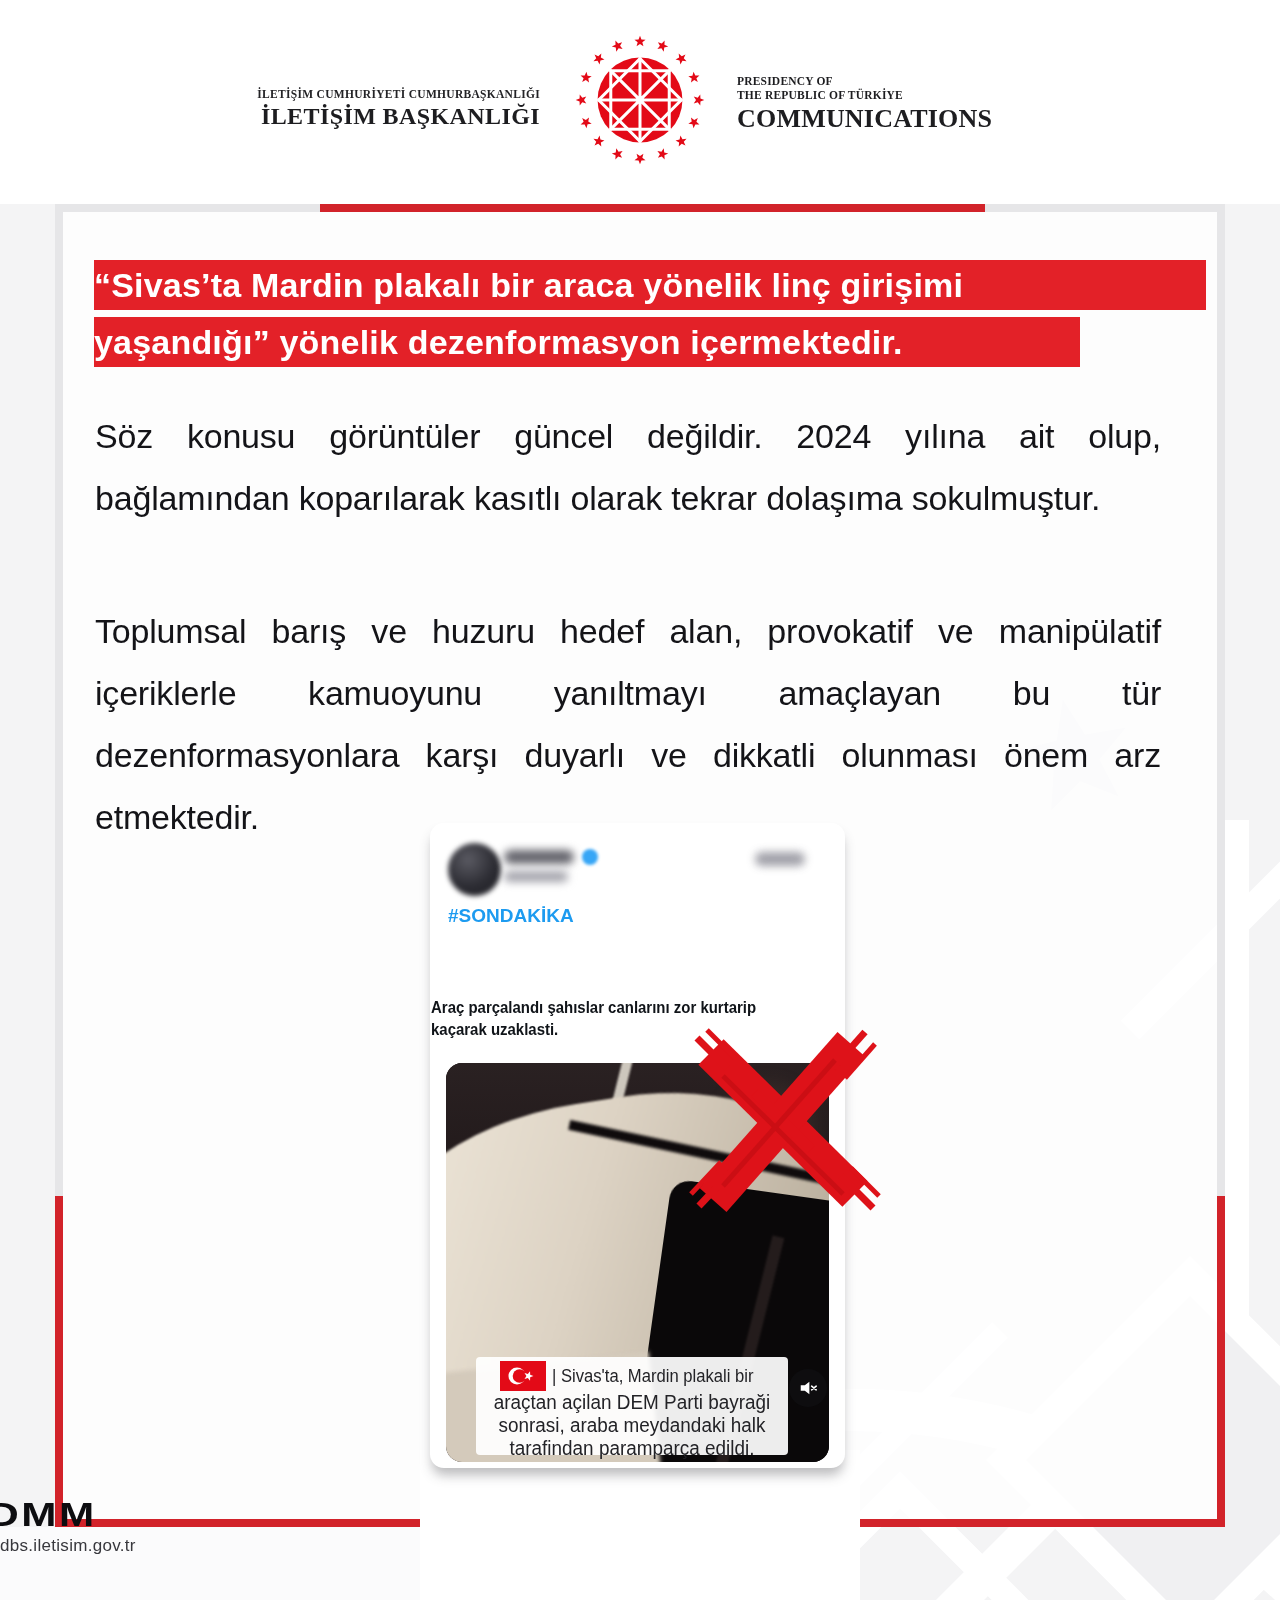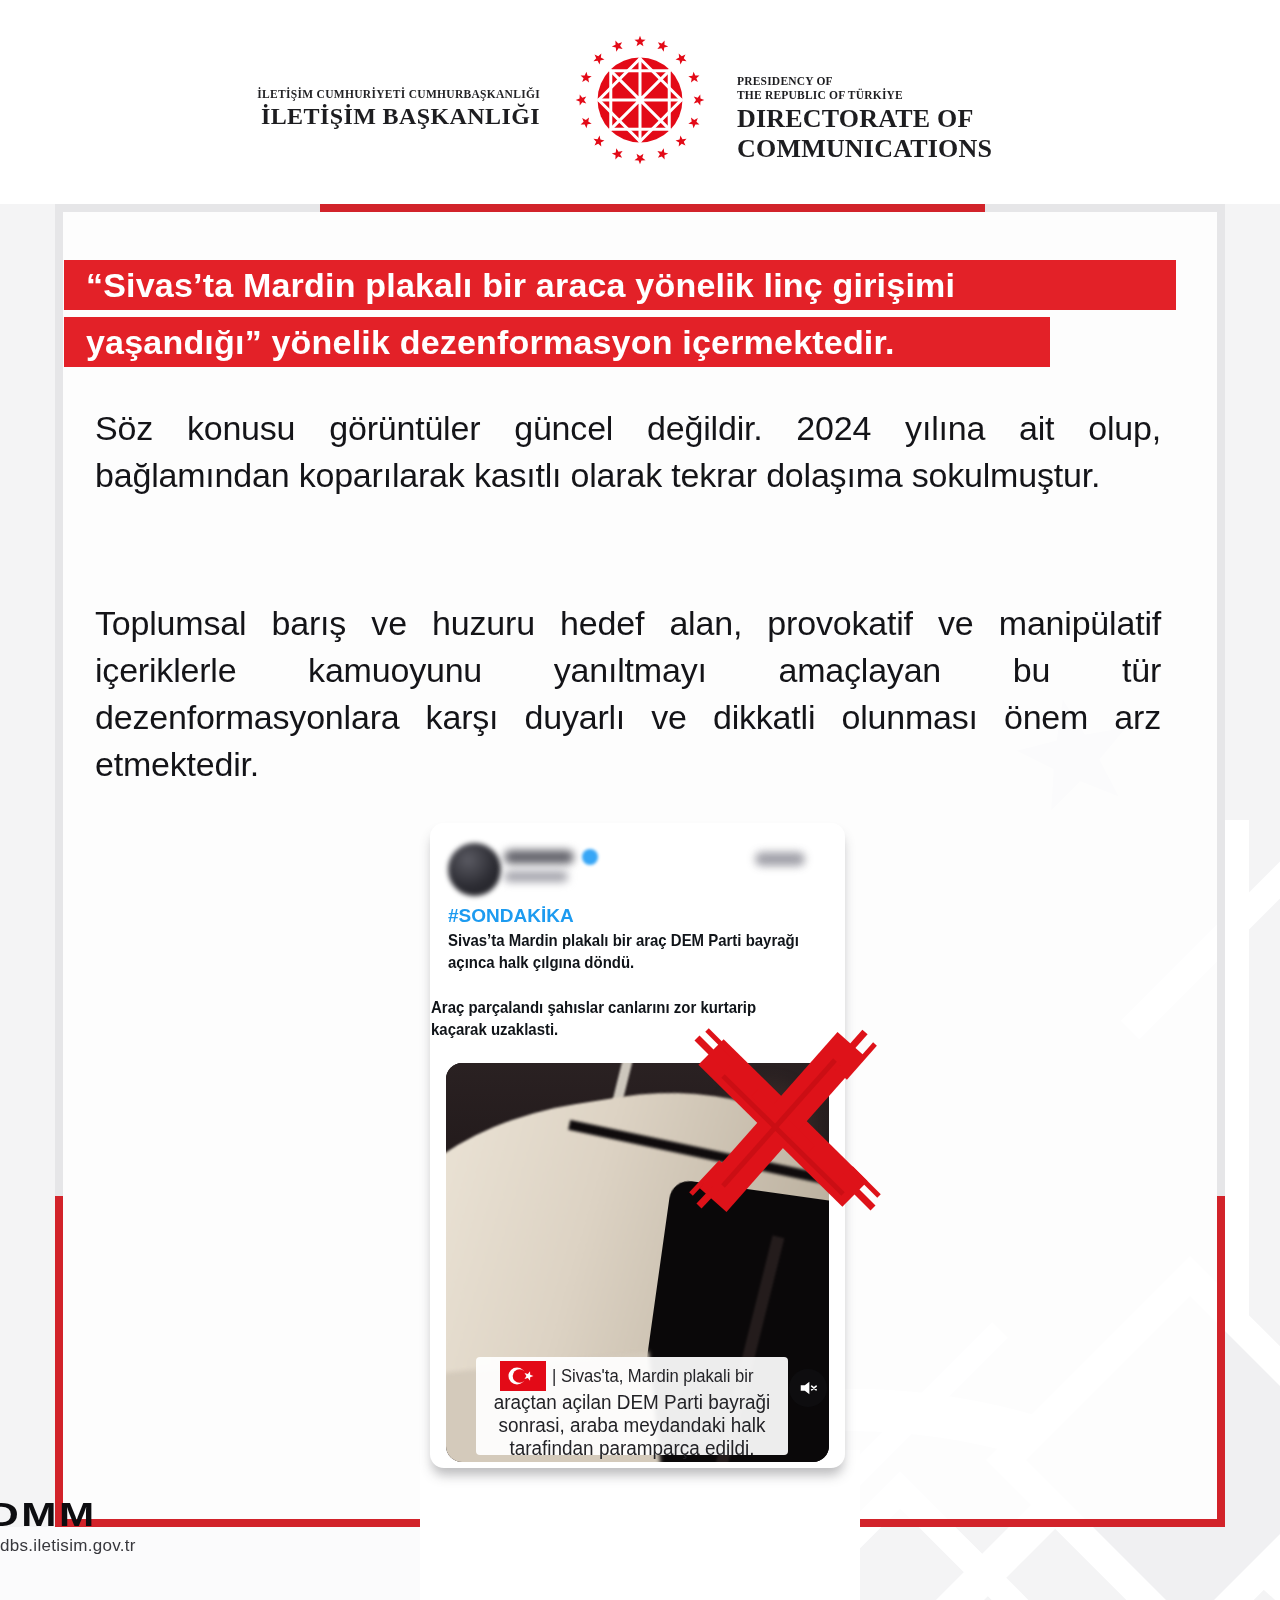--- a/index.html
+++ b/index.html
@@ -24,27 +24,27 @@
   
   .card{left:55px;top:204px;width:1170px;height:1323px;background:rgba(255,255,255,.82);z-index:1;}
   .b-top{left:0;top:0;width:1170px;height:8px;background:#e6e6e8;}
   .b-top-red{left:265px;top:0;width:665px;height:8px;background:#d2232a;}
   .b-left{left:0;top:8px;width:8px;height:984px;background:#e6e6e8;}
   .b-left-red{left:0;top:992px;width:8px;height:331px;background:#d2232a;}
   .b-right{left:1162px;top:8px;width:8px;height:984px;background:#e6e6e8;}
   .b-right-red{left:1162px;top:992px;width:8px;height:331px;background:#d2232a;}
   .b-bottom{left:0;top:1315px;width:1170px;height:8px;background:#d2232a;}
 
-  .claim-bar{left:9px;height:50px;background:#e32128;color:#ffffff;
-             font-size:34px;font-weight:800;line-height:50px;padding-left:22px;
+  .claim-bar{left:39px;height:50px;background:#e32128;color:#ffffff;
+             font-size:34px;font-weight:800;line-height:50px;
              letter-spacing:.2px;white-space:nowrap;overflow:hidden;box-sizing:border-box;}
   .claim-1{top:56px;width:1112px;}
   .claim-2{top:113px;width:986px;}
 
-  .para{left:40px;width:1066px;color:#141418;font-size:34px;line-height:47px;
+  .para{left:40px;width:1066px;color:#141418;font-size:34px;line-height:62px;
         text-align:justify;letter-spacing:-.2px;}
   .para-1{top:201px;}
   .para-2{top:396px;}
 
   
   .footer-patch{left:420px;top:1450px;width:440px;height:150px;background:#ffffff;z-index:2;}
   .footer{left:0;top:1496px;width:1280px;text-align:left;z-index:5;}
   .dmm-logo{display:inline-block;font-size:33px;font-weight:900;color:#0d0d10;
             letter-spacing:2px;transform:scaleX(1.28);transform-origin:center;}
   .dmm-url{margin-top:2px;font-size:17px;color:#38383d;letter-spacing:.3px;}
@@ -149,21 +149,20 @@
     <g stroke="#ffffff" stroke-width="3.2" fill="none">
       <rect x="39" y="39" width="62" height="62"></rect>
       <rect x="39" y="39" width="62" height="62" transform="rotate(45 70 70)"></rect>
       <path d="M70,25 L70,115 M25,70 L115,70 M38,38 L102,102 M102,38 L38,102"></path>
     </g>
   </svg>
 
   <div class="abs hdr-right">
     <div class="hdr-right-small">PRESIDENCY OF</div>
     <div class="hdr-right-small">THE REPUBLIC OF TÜRKİYE</div>
-    <div class="hdr-right-big">DIRECTORATE OF</div>
     <div class="hdr-right-big">COMMUNICATIONS</div>
   </div>
 
   <div class="abs card">
     <div class="abs b-top"></div>
     <div class="abs b-top-red"></div>
     <div class="abs b-left"></div>
     <div class="abs b-left-red"></div>
     <div class="abs b-right"></div>
     <div class="abs b-right-red"></div>
@@ -180,24 +179,20 @@
 
   <div class="abs tweet">
     <div class="abs tw-avatar"></div>
     <div class="abs tw-name-blur"></div>
     <div class="abs tw-badge"></div>
     <div class="abs tw-handle-blur"></div>
     <div class="abs tw-site-blur"></div>
 
     <div class="abs tw-hashtag">#SONDAKİKA</div>
 
-    <div class="abs tw-text1">
-      <div class="tw-line">Sivas’ta Mardin plakalı bir araç DEM Parti bayrağı</div>
-      <div class="tw-line">açınca halk çılgına döndü.</div>
-    </div>
     <div class="abs tw-text2">
       <div class="tw-line">Araç parçalandı şahıslar canlarını zor kurtarip</div>
       <div class="tw-line">kaçarak uzaklasti.</div>
     </div>
 
     <div class="abs thumb">
       <div class="abs t-bgtop"></div>
       <div class="abs t-blob"></div>
       <div class="abs t-pillar"></div>
       <div class="abs t-roof"></div>

